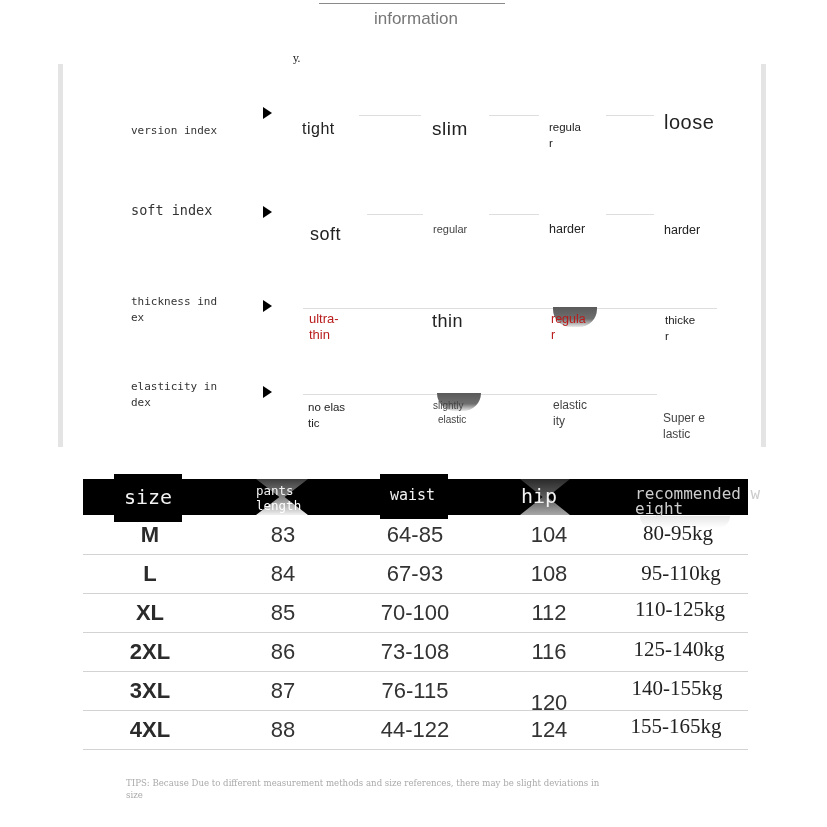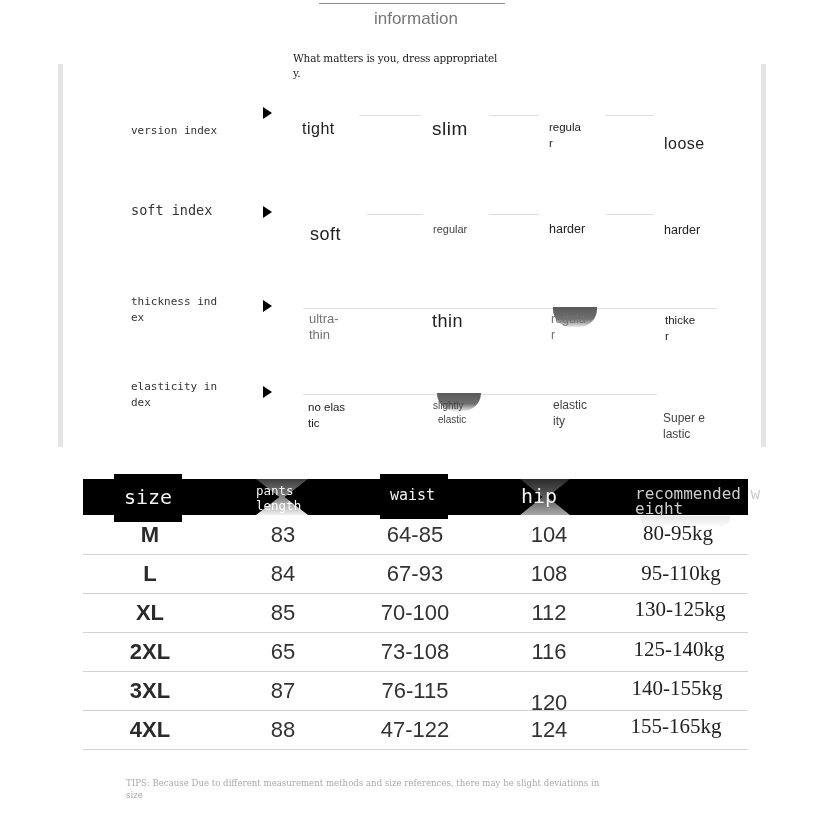--- a/index.html
+++ b/index.html
@@ -12,21 +12,21 @@
   .side-left { left:58px; }
   .side-right { left:761px; }
 
   .idx-label { left:131px; width:100px; font-family:"DejaVu Sans Mono", monospace; font-size:11px; line-height:16px; color:#333; }
   .idx-label.large { font-size:13.5px; }
   .arrow { width:0; height:0; border-top:6px solid transparent; border-bottom:6px solid transparent; border-left:9px solid #000; }
   .connector { height:1px; background:#dedede; }
   .opt { font-family:Liberation Sans, sans-serif; color:#222; line-height:16px; }
   .opt.big { font-size:17px; letter-spacing:0.5px; }
   .opt.sm { font-size:11.5px; }
-  .opt.navy { color:#737373; }
+  .opt.navy { color:#b91c1c; }
   .opt.dim { color:#444; }
   .shade { background:linear-gradient(to bottom, #5a5a5a 0%, #6f6f6f 60%, rgba(150,150,150,0.2) 100%); border-radius:0 0 18px 18px; }
   .shade-light { background:linear-gradient(to bottom, #e6e6e6, rgba(255,255,255,0)); border-radius:0 0 14px 14px; }
 
   
   .thead { left:83px; top:479px; width:665px; height:36px; background:#000; }
   .th-block { background:#000; }
   .th { color:#f2f2f2; font-family:"DejaVu Sans Mono", monospace; }
   .hourglass { background:linear-gradient(to bottom, #3c3c3c, #8a8a8a 55%, #f0f0f0); clip-path:polygon(0 0,100% 0,55% 50%,100% 100%,0 100%,45% 50%); }
   .row-line { left:83px; width:665px; height:1px; background:#d3d3d3; }
@@ -34,40 +34,39 @@
   .cell.size { font-weight:bold; color:#2b2b2b; }
   .cell.weight { font-family:"Liberation Serif", serif; font-size:21px; color:#222; }
   .tips { left:126px; top:777px; width:540px; font-family:"DejaVu Serif", serif; font-size:8.6px; line-height:12px; color:#aaa; }
 </style>
 </head>
 <body>
 
 <div class="abs top-rule"></div>
 <div class="abs title">information</div>
 <div class="abs subtitle">
-  <div>What matters is you, dress appropriatel</div>
   <div>y.</div>
 </div>
 
 <div class="abs side-bar side-left"></div>
 <div class="abs side-bar side-right"></div>
 
 <div>
   <div class="abs idx-label" style="top:103px;margin-top:20px;">version index</div>
   <div class="abs arrow" style="left:263px; top:107px;"></div>
   <div class="abs connector" style="left:359px; top:115px; width:62px;"></div>
   <div class="abs connector" style="left:489px; top:115px; width:50px;"></div>
   <div class="abs connector" style="left:606px; top:115px; width:48px;"></div>
   <div class="abs opt big" style="left:302px; top:121px; font-size:16px;">tight</div>
   <div class="abs opt big" style="left:432px; top:121px; font-size:19px;">slim</div>
   <div class="abs opt sm" style="left:549px; top:119px;">
     <div>regula</div>
       <div>r</div>
   </div>
-  <div class="abs opt big" style="left:664px; top:136px; font-size:16px;">loose</div>
+  <div class="abs opt big" style="left:664px; top:114px; font-size:20px;">loose</div>
 </div>
 
 <div>
   <div class="abs idx-label large" style="top:202px;">soft index</div>
   <div class="abs arrow" style="left:263px; top:206px;"></div>
   <div class="abs connector" style="left:367px; top:214px; width:56px;"></div>
   <div class="abs connector" style="left:489px; top:214px; width:50px;"></div>
   <div class="abs connector" style="left:606px; top:214px; width:48px;"></div>
   <div class="abs opt big" style="left:310px; top:226px; font-size:18px;">soft</div>
   <div class="abs opt sm dim" style="left:433px; top:221px; font-size:11px;">regular</div>
@@ -163,40 +162,40 @@
     <div class="abs cell" style="left:243px; top:561px; width:80px;">84</div>
     <div class="abs cell" style="left:365px; top:561px; width:100px;">67-93</div>
     <div class="abs cell" style="left:509px; top:561px; width:80px;">108</div>
     <div class="abs cell weight" style="left:621px; top:561px; width:120px;">95-110kg</div>
   </div>
   <div>
     <div class="abs cell size" style="left:110px; top:600px; width:80px;">XL</div>
     <div class="abs cell" style="left:243px; top:600px; width:80px;">85</div>
     <div class="abs cell" style="left:365px; top:600px; width:100px;">70-100</div>
     <div class="abs cell" style="left:509px; top:600px; width:80px;">112</div>
-    <div class="abs cell weight" style="left:620px; top:597px; width:120px;">130-125kg</div>
+    <div class="abs cell weight" style="left:620px; top:597px; width:120px;">110-125kg</div>
   </div>
   <div>
     <div class="abs cell size" style="left:110px; top:639px; width:80px;">2XL</div>
-    <div class="abs cell" style="left:243px; top:639px; width:80px;">65</div>
+    <div class="abs cell" style="left:243px; top:639px; width:80px;">86</div>
     <div class="abs cell" style="left:365px; top:639px; width:100px;">73-108</div>
     <div class="abs cell" style="left:509px; top:639px; width:80px;">116</div>
     <div class="abs cell weight" style="left:619px; top:637px; width:120px;">125-140kg</div>
   </div>
   <div>
     <div class="abs cell size" style="left:110px; top:678px; width:80px;">3XL</div>
     <div class="abs cell" style="left:243px; top:678px; width:80px;">87</div>
     <div class="abs cell" style="left:365px; top:678px; width:100px;">76-115</div>
     <div class="abs cell" style="left:509px; top:678px; width:80px;margin-top:12px;">120</div>
     <div class="abs cell weight" style="left:617px; top:676px; width:120px;">140-155kg</div>
   </div>
   <div>
     <div class="abs cell size" style="left:110px; top:717px; width:80px;">4XL</div>
     <div class="abs cell" style="left:243px; top:717px; width:80px;">88</div>
-    <div class="abs cell" style="left:365px; top:717px; width:100px;">47-122</div>
+    <div class="abs cell" style="left:365px; top:717px; width:100px;">44-122</div>
     <div class="abs cell" style="left:509px; top:717px; width:80px;">124</div>
     <div class="abs cell weight" style="left:616px; top:714px; width:120px;">155-165kg</div>
   </div>
 </div>
 
 <div class="abs tips">
   <div>TIPS: Because Due to different measurement methods and size references, there may be slight deviations in</div>
   <div> size</div>
 </div>
 

